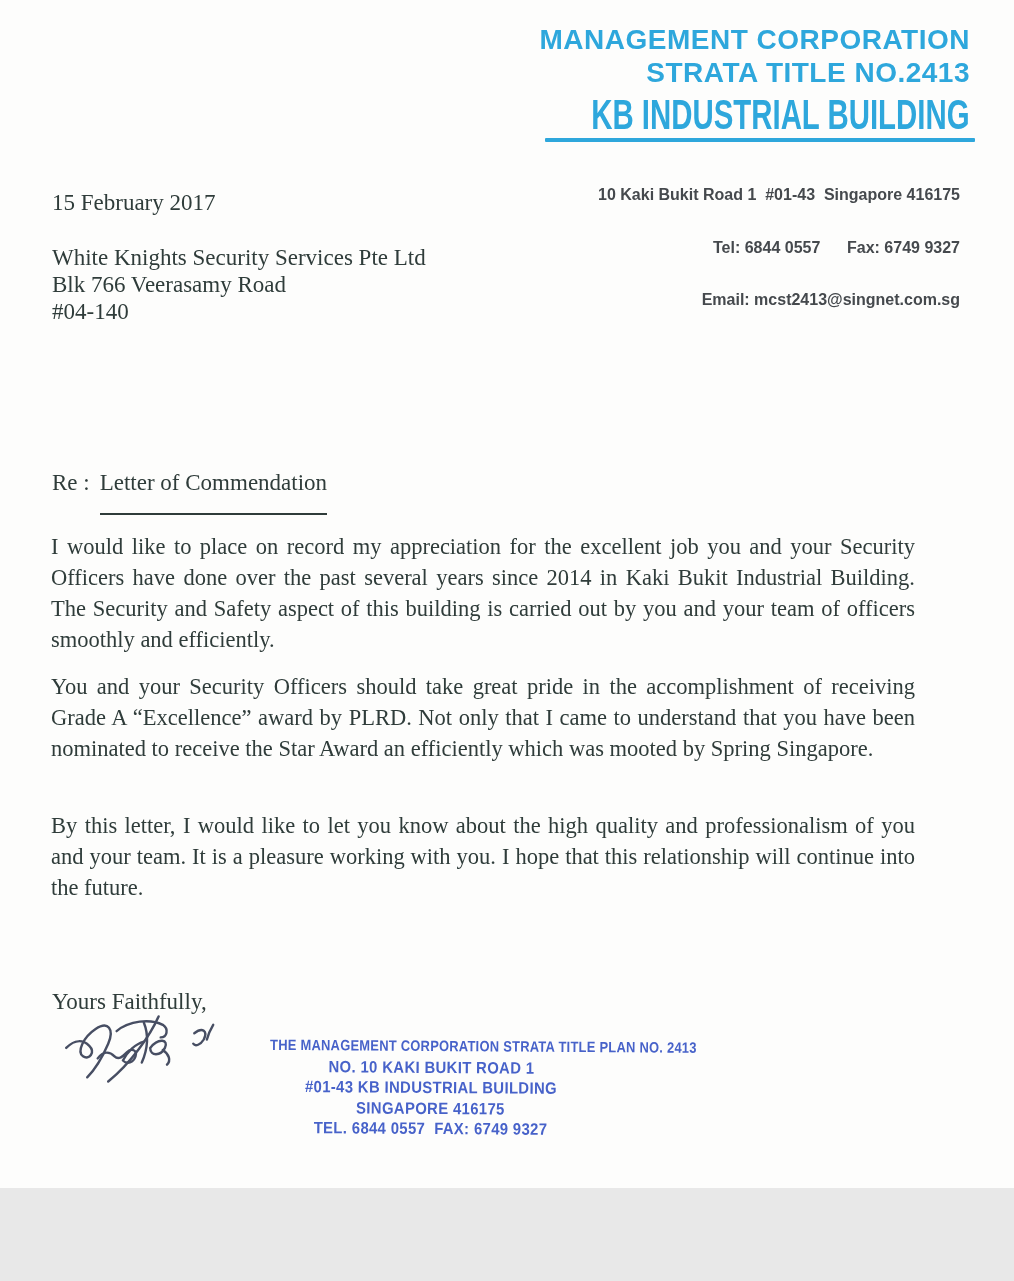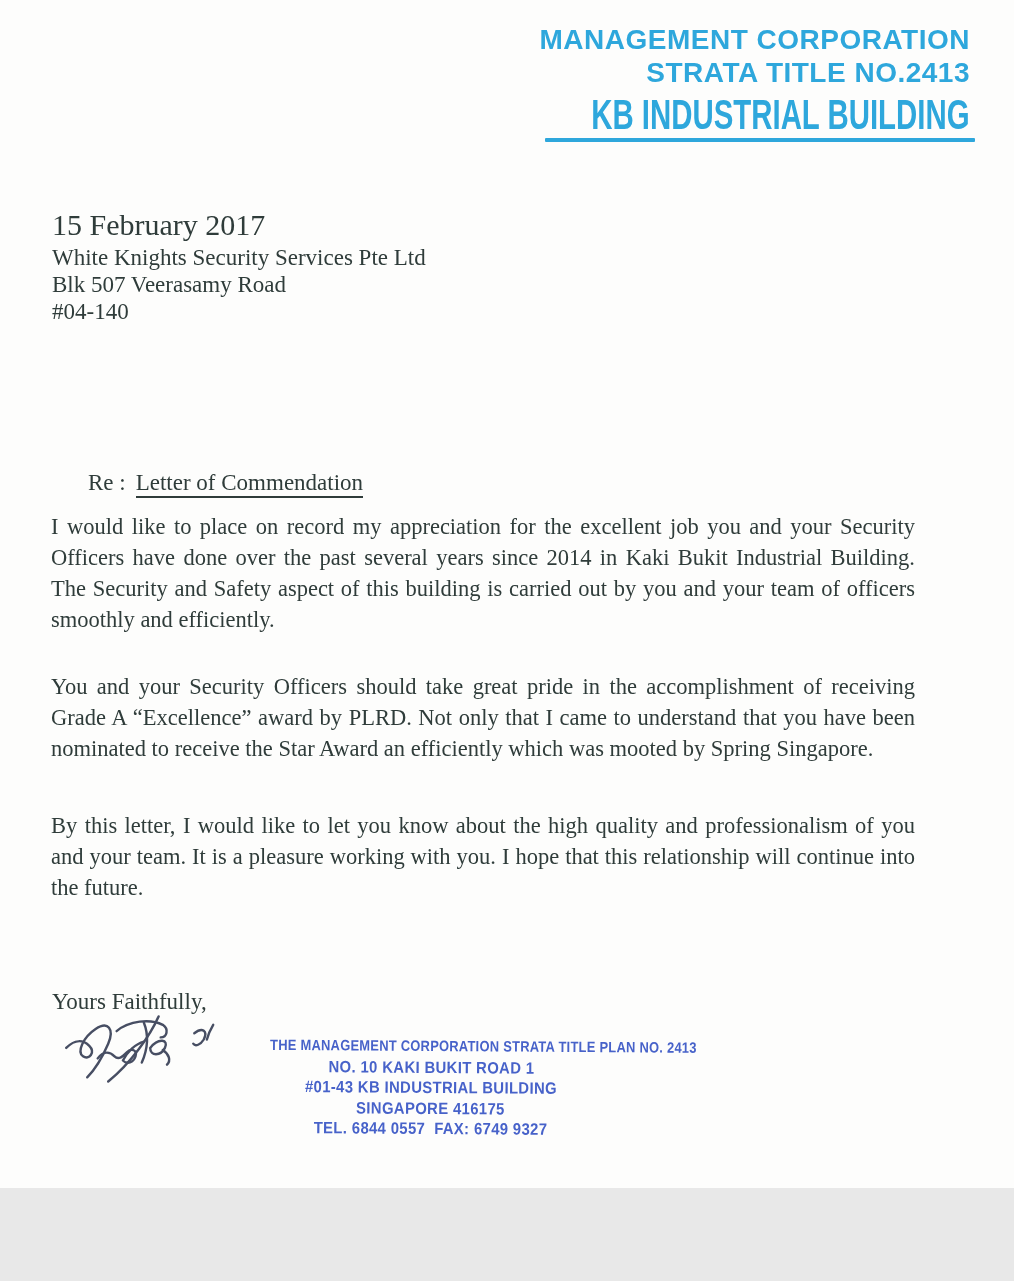--- a/index.html
+++ b/index.html
@@ -44,33 +44,33 @@
     position:absolute; top:151px; right:54px;
     text-align:right;
     font-family:"Liberation Sans", sans-serif;
     font-weight:bold;
     font-size:16px; line-height:17.5px;
     color:#45494d;
     white-space:pre;
   }
 
   
-  .date     { position:absolute; top:208px; left:52px; font-size:30px; }
+  .date     { position:absolute; top:190px; left:52px; font-size:23px; }
   .recipient{ position:absolute; top:244px; left:52px; font-size:23px; line-height:27px; }
   .salutation{ position:absolute; top:416px; left:52px; font-size:23px; }
   .subject  { position:absolute; top:470px; left:52px; font-size:23px; }
-  .subject .re { margin-right:10px;margin-left:36px; }
-  .subject .st { border-bottom:2px solid #2f3c3a; padding-bottom:1px; }
+  .subject .re { margin-right:10px; }
+  .subject .st { border-bottom:2px solid #2f3c3a; padding-bottom:18px; }
 
   .para {
     position:absolute; left:51px; width:864px;
     font-size:22.5px; line-height:31px;
     text-align:justify;
   }
-  .para1 { top:511px; }
+  .para1 { top:531px; }
   .para2 { top:671px; }
   .para3 { top:810px; }
 
   .closing { position:absolute; top:989px; left:52px; font-size:23px; }
 
   .signature {
     position:absolute; top:1012px; left:62px;
     width:168px; height:76px;
   }
   .signer {
@@ -100,26 +100,31 @@
 <body>
 
 <div class="page">
 
   <div class="lh-org">
     <div class="lh-line1">MANAGEMENT CORPORATION</div>
     <div class="lh-line2">STRATA TITLE NO.2413</div>
     <div><span class="lh-line3">KB INDUSTRIAL BUILDING</span></div>
   </div>
   <div class="lh-rule"></div>
+  <div class="lh-contact">
+    <div>10 Kaki Bukit Road 1  #01-43  Singapore 416175</div>
+    <div>Tel: 6844 0557      Fax: 6749 9327</div>
+    <div>Email: mcst2413@singnet.com.sg</div>
+  </div>
 
   <div class="date">15 February 2017</div>
 
   <div class="recipient">
     <div>White Knights Security Services Pte Ltd</div>
-    <div>Blk 507 Veerasamy Road</div>
+    <div>Blk 766 Veerasamy Road</div>
     <div>#04-140</div>
   </div>
 
   <div class="subject">
     <span class="re">Re :</span><span class="st">Letter of Commendation</span>
   </div>
 
   <div class="para para1">I would like to place on record my appreciation for the excellent job you and your Security Officers have done over the past several years since 2014 in Kaki Bukit Industrial Building. The Security and Safety aspect of this building is carried out by you and your team of officers smoothly and efficiently.</div>
   <div class="para para2">You and your Security Officers should take great pride in the accomplishment of receiving Grade A “Excellence” award by PLRD. Not only that I came to understand that you have been nominated to receive the Star Award an efficiently which was mooted by Spring Singapore.</div>
   <div class="para para3">By this letter, I would like to let you know about the high quality and professionalism of you and your team. It is a pleasure working with you. I hope that this relationship will continue into the future.</div>

